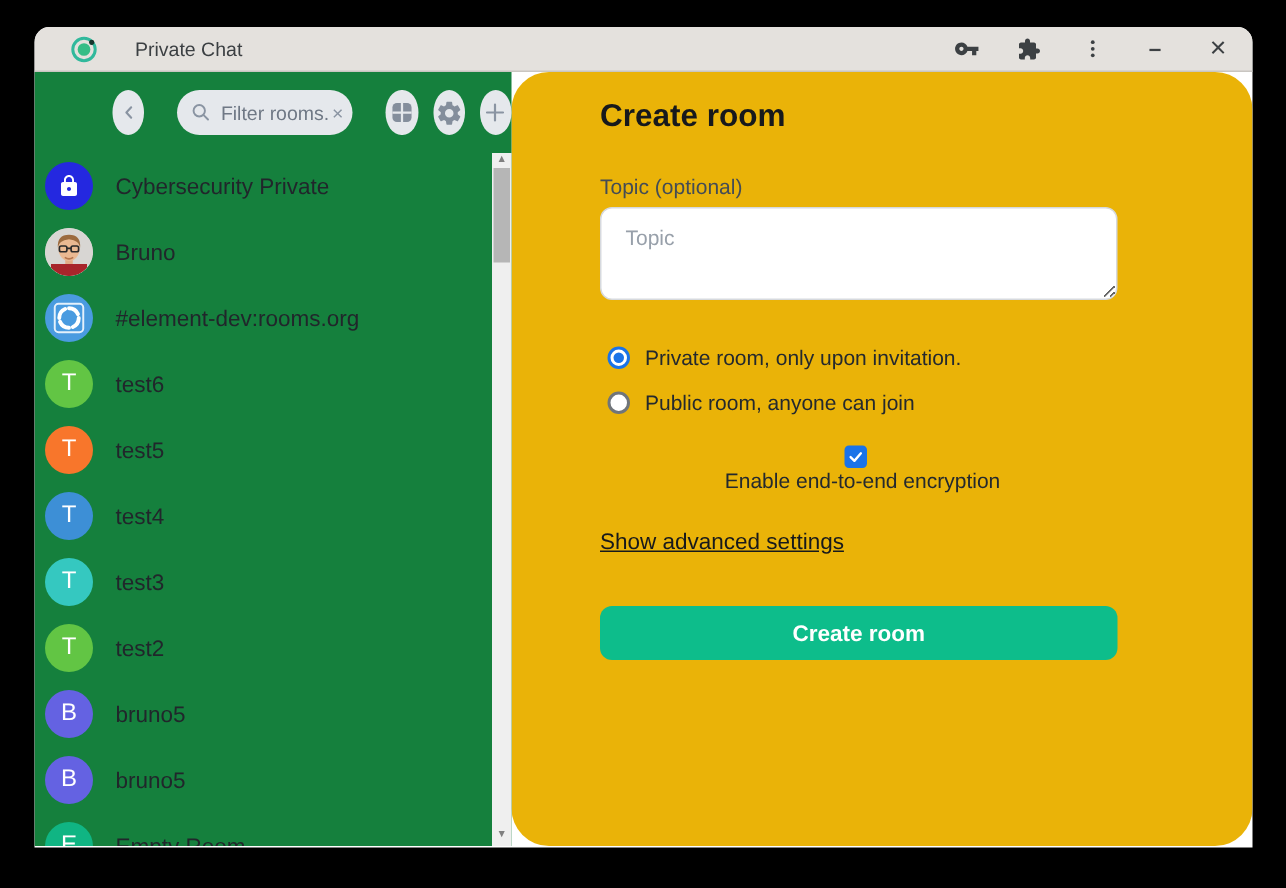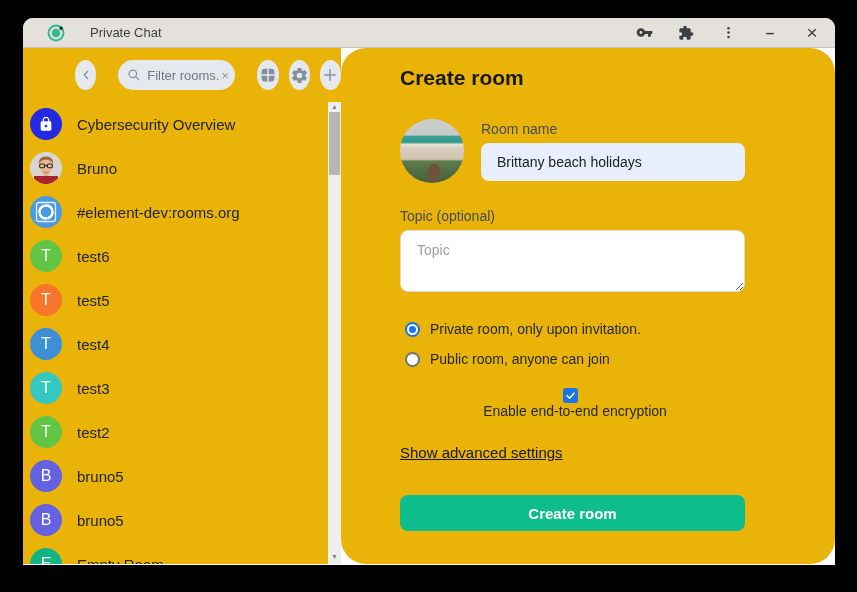--- a/index.html
+++ b/index.html
@@ -13,21 +13,21 @@
   .titlebar { height:30px; background:#e4e1dd; border-bottom:1px solid #c9c6c1;
               display:flex; align-items:center; padding:0 14px 0 24px; }
   .tb-logo { width:18px; height:18px; margin-right:25px; flex:0 0 auto; }
   .tb-title { font-size:13px; color:#3b3f42; }
   .tb-actions { margin-left:auto; display:flex; align-items:center; gap:24px; }
   .tb-btn { width:18px; height:18px; display:flex; align-items:center; justify-content:center;
             color:#3c4043; cursor:default; }
 
   
   .app { display:flex; height:516px; }
-  .sidebar { position:relative; width:318px; background:#eab308; flex:0 0 auto;padding-left:44px; }
+  .sidebar { position:relative; width:318px; background:#15803d; flex:0 0 auto;padding-left:44px; }
   .panel { flex:1; background:#eab308; padding:0 90px 0 59px;border-radius:25px; }
 
   
   .side-head { height:54px; display:flex; align-items:center; padding-left:8px; }
   .circle-btn { width:30px; height:30px; border-radius:50%; background:#e5e8ec; border:none;
                 display:flex; align-items:center; justify-content:center; color:#8a94a2; }
   .filter-pill { height:30px; width:117px; margin:0 22px; border-radius:15px; background:#e5e8ec;
                  display:flex; align-items:center; padding:0 9px; }
   .filter-pill input { border:none; background:transparent; outline:none; width:74px;
                        font-size:13px; color:#3b4148; font-family:"Liberation Sans",sans-serif; }
@@ -160,21 +160,21 @@
         </button>
       </div>
 
       <div class="room-list">
           <div class="room-row">
             <span class="avatar" style="background:#2428e0">
       <svg width="16" height="16" viewBox="0 0 24 24">
                 <path fill="#fff" d="M18 8h-1V6c0-2.76-2.24-5-5-5S7 3.24 7 6v2H6c-1.1 0-2 .9-2 2v10c0 1.1.9 2 2 2h12c1.1 0 2-.9 2-2V10c0-1.1-.9-2-2-2zm-6 9c-1.1 0-2-.9-2-2s.9-2 2-2 2 .9 2 2-.9 2-2 2zm3.1-9H8.9V6c0-1.71 1.39-3.1 3.1-3.1 1.71 0 3.1 1.39 3.1 3.1v2z"></path>
               </svg>
             </span>
-            <span class="room-name">Cybersecurity Overview</span>
+            <span class="room-name">Cybersecurity Private</span>
           </div>
           <div class="room-row">
             <span class="avatar" style="background:#d8d6d3">
       <svg width="32" height="32" viewBox="0 0 32 32">
                 <defs>
                   <clipPath id="bc">
                     <circle cx="16" cy="16" r="16"></circle>
                   </clipPath>
                 </defs>
       <g clip-path="url(#bc)">
@@ -244,27 +244,20 @@
       <div class="sb-track">
         <span class="sb-arrow sb-up">▲</span>
         <div class="sb-thumb"></div>
         <span class="sb-arrow sb-down">▼</span>
       </div>
     </aside>
 
     <main class="panel">
       <h1 class="heading">Create room</h1>
 
-      <div class="name-row">
-        <div class="room-avatar"></div>
-        <div class="name-col">
-          <div class="field-label">Room name</div>
-          <input class="name-input" type="text" value="Brittany beach holidays" style="">
-        </div>
-      </div>
 
       <div class="field-label topic-label">Topic (optional)</div>
       <textarea class="topic-area" placeholder="Topic" style=""></textarea>
 
       <div class="options">
           <label class="option-row">
             <span class="radio selected"></span>
                    <span class="opt-label">Private room, only upon invitation.</span>
           </label>
           <label class="option-row">

